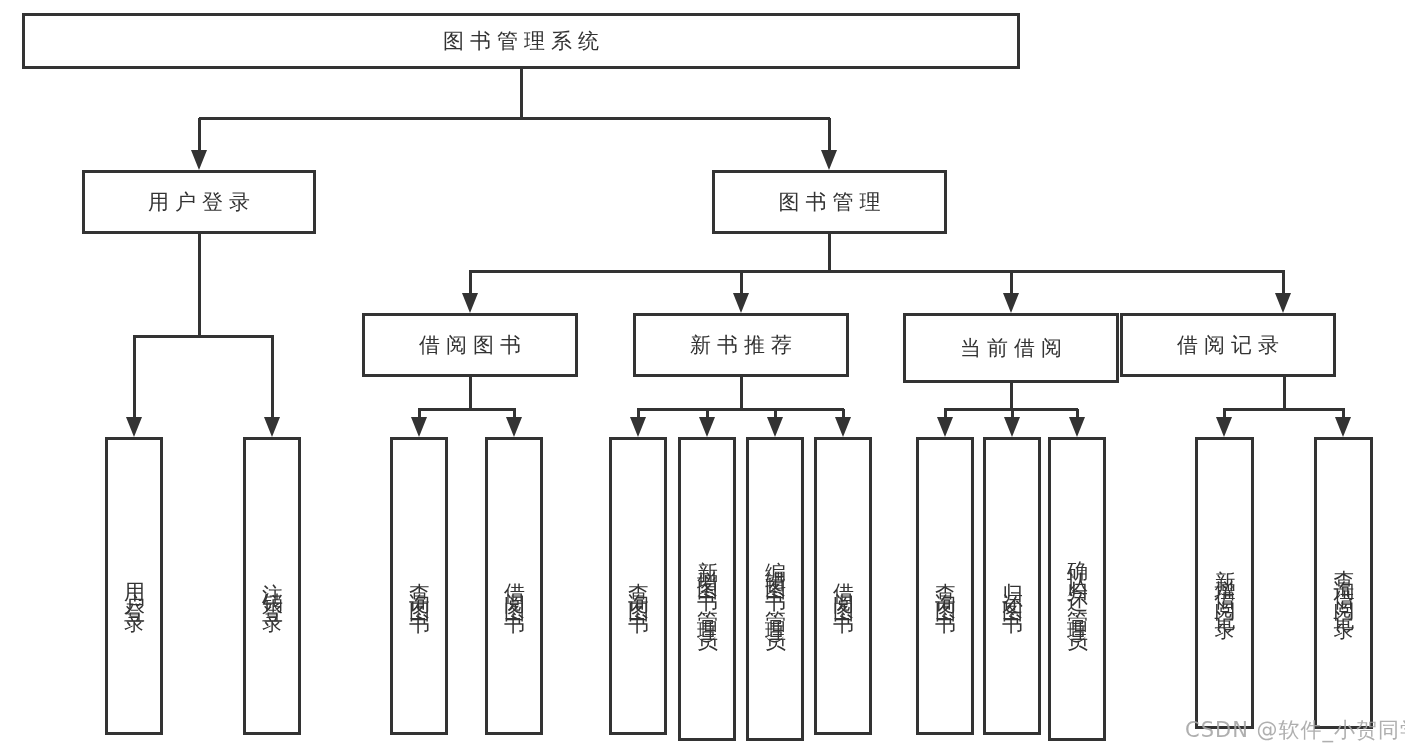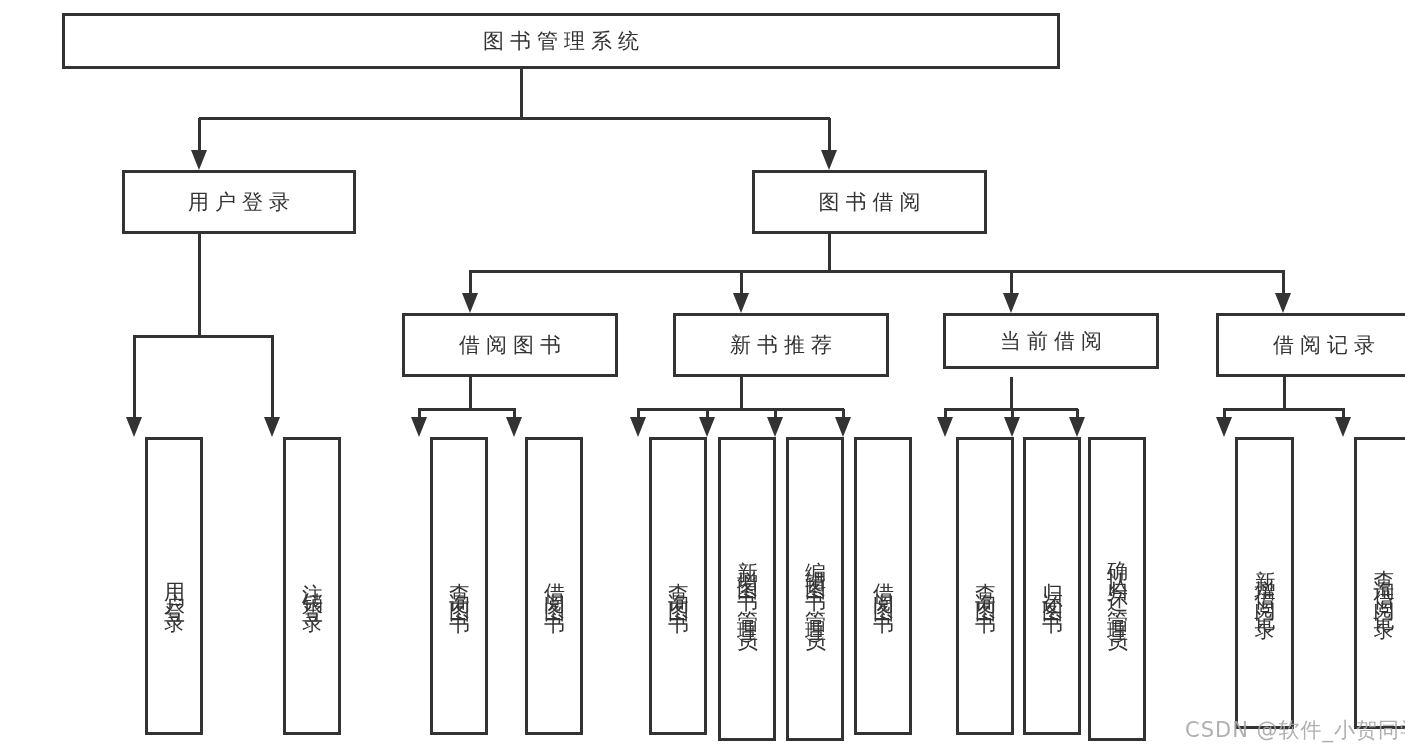--- a/index.html
+++ b/index.html
@@ -13,21 +13,20 @@
   }
   .box {
     position: absolute;
     box-sizing: border-box;
     border: 3px solid #333333;
     background: #ffffff;
     display: flex;
     align-items: center;
     justify-content: center;
     color: #333333;
-    margin-left: 40px;
   }
   .box.h {
     font-size: 21px;
     letter-spacing: 6px;
     text-indent: 6px; 
     white-space: nowrap;
   }
   .box.v { }
   .box.v .vtext {
     writing-mode: vertical-rl;
@@ -127,33 +126,33 @@
   <div class="arrow" style="left:1335px;top:417px;"></div>
 
   <div class="box h" style="left:22px;top:13px;width:998px;height:56px;">
     <span>图书管理系统</span>
   </div>
 
   <div class="box h" style="left:82px;top:170px;width:234px;height:64px;">
     <span>用户登录</span>
   </div>
   <div class="box h" style="left:712px;top:170px;width:235px;height:64px;">
-    <span>图书借阅</span>
+    <span>图书管理</span>
   </div>
 
   <div class="box h" style="left:362px;top:313px;width:216px;height:64px;">
     <span>借阅图书</span>
   </div>
   <div class="box h" style="left:633px;top:313px;width:216px;height:64px;">
     <span>新书推荐</span>
   </div>
-  <div class="box h" style="left:903px;top:313px;width:216px;height:56px;">
+  <div class="box h" style="left:903px;top:313px;width:216px;height:70px;">
     <span>当前借阅</span>
   </div>
-  <div class="box h" style="left:1176px;top:313px;width:216px;height:64px;">
+  <div class="box h" style="left:1120px;top:313px;width:216px;height:64px;">
     <span>借阅记录</span>
   </div>
 
   <div class="box v" style="left:105px;top:437px;width:58px;height:298px;">
     <span class="vtext">用户登录</span>
   </div>
   <div class="box v" style="left:243px;top:437px;width:58px;height:298px;">
     <span class="vtext">注销登录</span>
   </div>
 

